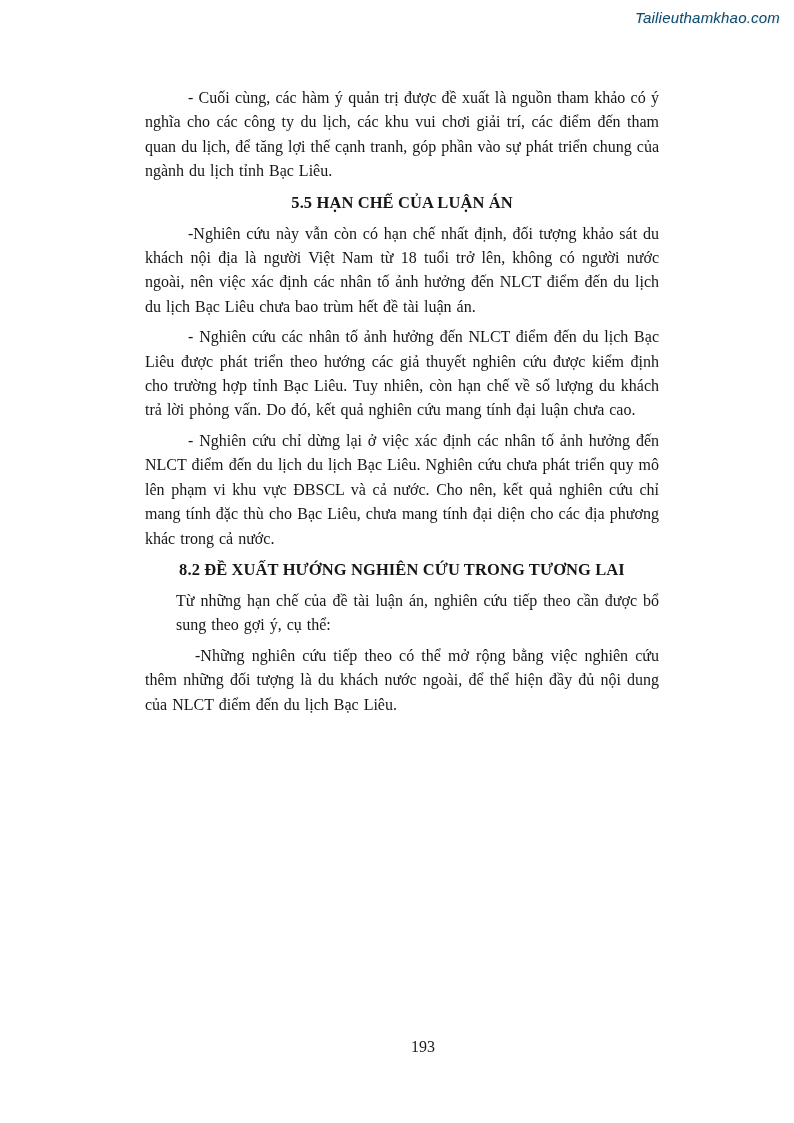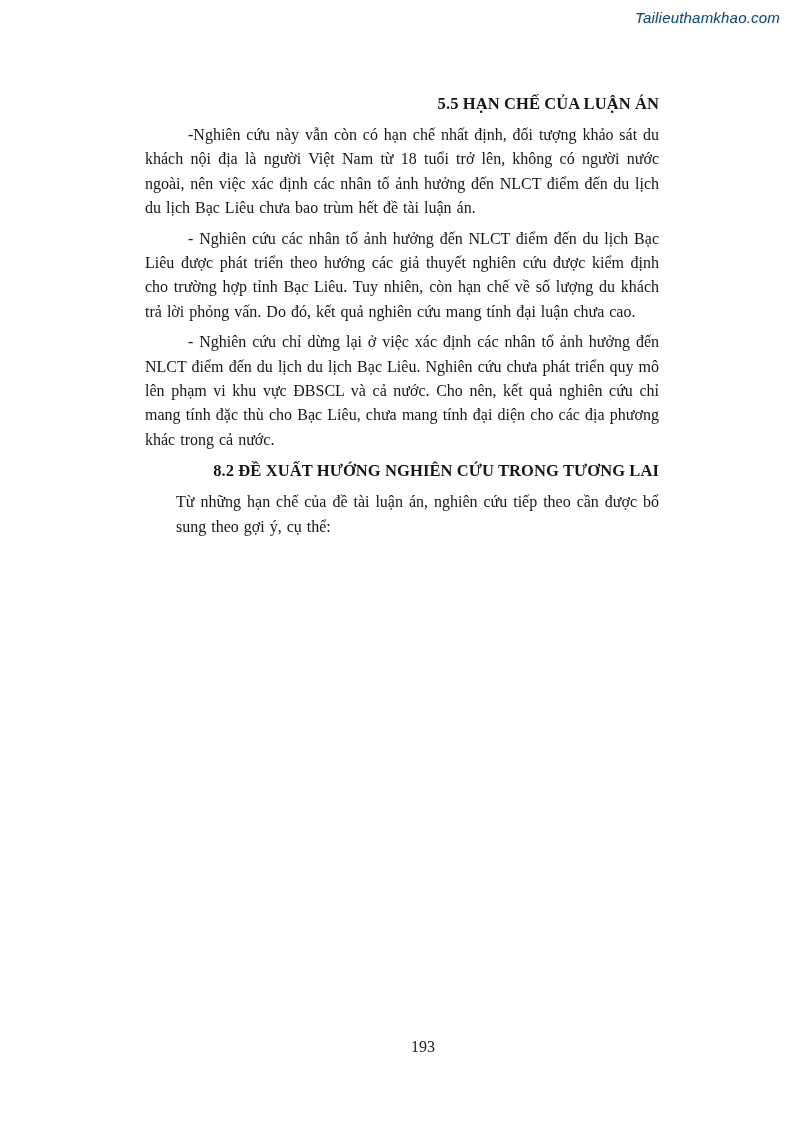--- a/index.html
+++ b/index.html
@@ -44,21 +44,21 @@
     margin: 0 0 6px 0;
     word-spacing: 1px;
   }
   .para.no-indent { text-indent: 0; margin-left: 31px; }
   .para.wide-indent { text-indent: 50px; }
   .section-heading {
     font-size: 16.5px;
     font-weight: bold;
     line-height: 26px;
     margin: 5px 0 6px 0;
-    text-align: right;
+    text-align: center;
     letter-spacing: 0.1px;
   }
   .page-number {
     position: absolute;
     left: 0;
     right: 0;
     top: 1038px;
     text-align: center;
     font-size: 16px;
     transform: translateX(26px);
@@ -67,34 +67,36 @@
 </style>
 </head>
 <body>
 
 <div class="page">
 
   <div class="watermark">Tailieuthamkhao.com</div>
 
   <div class="content">
 
+    <p class="para">- Cuối cùng, các hàm ý quản trị được đề xuất là nguồn tham khảo có ý nghĩa cho các công ty du lịch, các khu vui chơi giải trí, các điểm đến tham quan du lịch, để tăng lợi thế cạnh tranh, góp phần vào sự phát triển chung của ngành du lịch tỉnh Bạc Liêu.</p>
 
     <h2 class="section-heading">5.5 HẠN CHẾ CỦA LUẬN ÁN</h2>
 
 
     <p class="para">-Nghiên cứu này vẫn còn có hạn chế nhất định, đối tượng khảo sát du khách nội địa là người Việt Nam từ 18 tuổi trở lên, không có người nước ngoài, nên việc xác định các nhân tố ảnh hưởng đến NLCT điểm đến du lịch du lịch Bạc Liêu chưa bao trùm hết đề tài luận án.</p>
 
 
     <p class="para">- Nghiên cứu các nhân tố ảnh hưởng đến NLCT điểm đến du lịch Bạc Liêu được phát triển theo hướng các giả thuyết nghiên cứu được kiểm định cho trường hợp tỉnh Bạc Liêu. Tuy nhiên, còn hạn chế về số lượng du khách trả lời phỏng vấn. Do đó, kết quả nghiên cứu mang tính đại luận chưa cao.</p>
 
     <p class="para">- Nghiên cứu chỉ dừng lại ở việc xác định các nhân tố ảnh hưởng đến NLCT điểm đến du lịch du lịch Bạc Liêu. Nghiên cứu chưa phát triển quy mô lên phạm vi khu vực ĐBSCL và cả nước. Cho nên, kết quả nghiên cứu chỉ mang tính đặc thù cho Bạc Liêu, chưa mang tính đại diện cho các địa phương khác trong cả nước.</p>
 
     <h2 class="section-heading">8.2 ĐỀ XUẤT HƯỚNG NGHIÊN CỨU TRONG TƯƠNG LAI</h2>
 
     <p class="para no-indent">Từ những hạn chế của đề tài luận án, nghiên cứu tiếp theo cần được bổ sung theo gợi ý, cụ thể:</p>
 
+    <p class="para wide-indent">-Những nghiên cứu tiếp theo có thể mở rộng bằng việc nghiên cứu thêm những đối tượng là du khách nước ngoài, để thể hiện đầy đủ nội dung của NLCT điểm đến du lịch Bạc Liêu.</p>
 
 
   </div>
 
   <div class="page-number">193</div>
 
 </div>
 
 </body></html>

